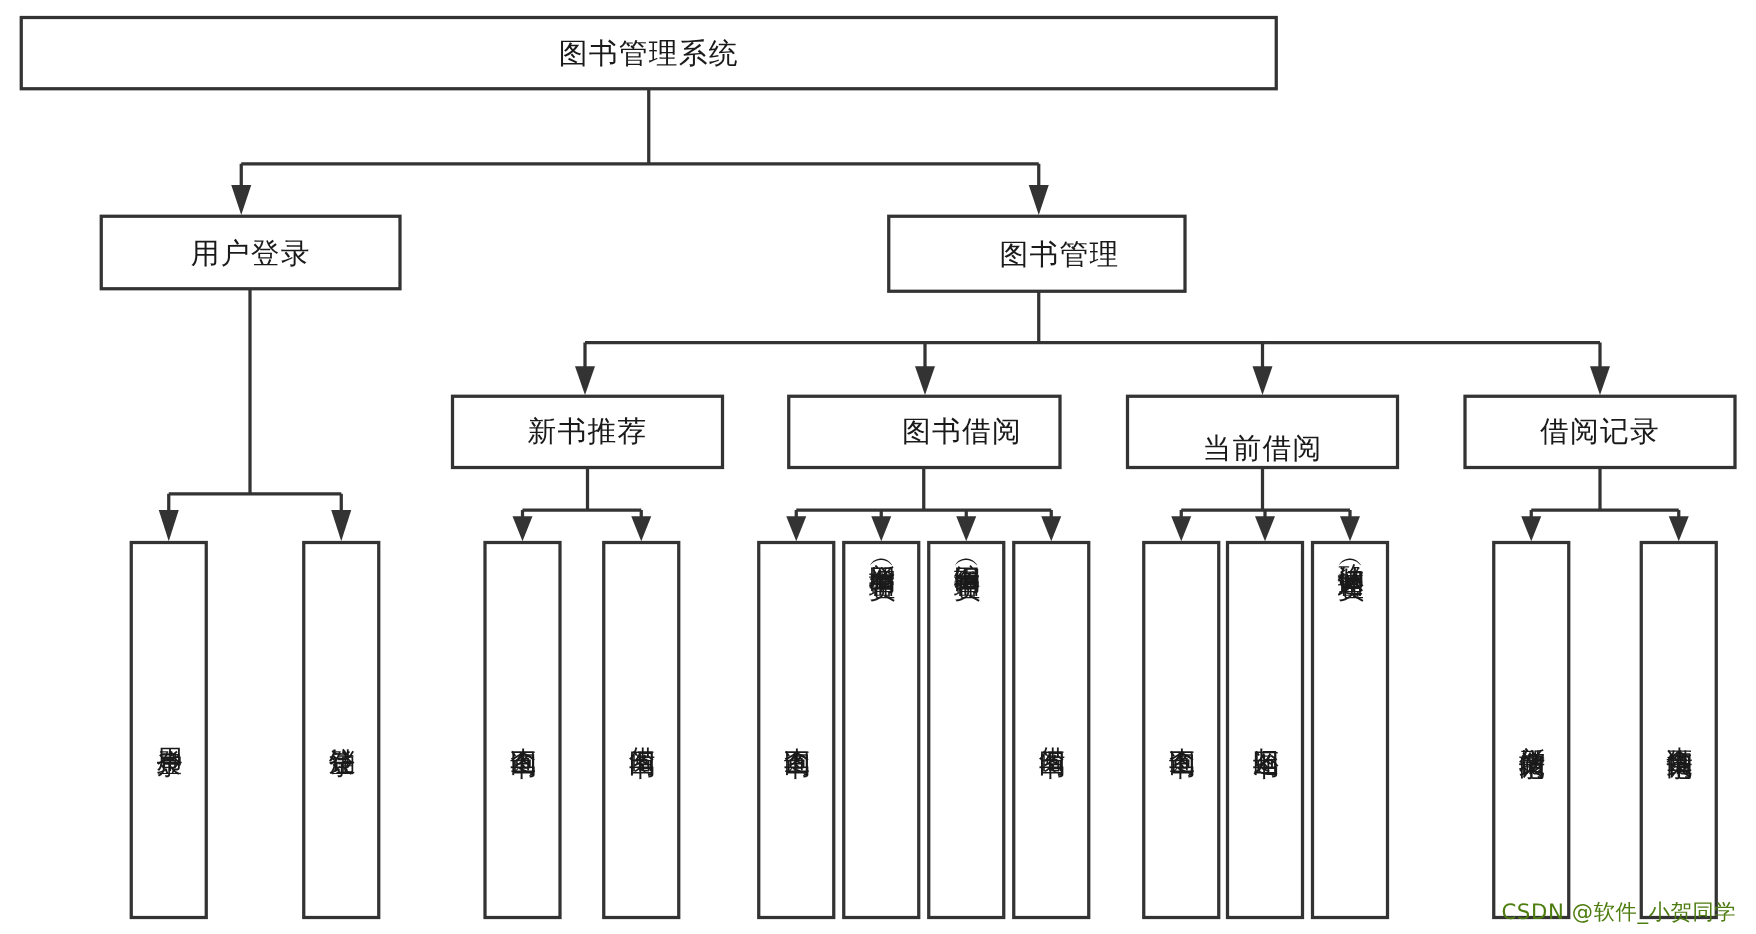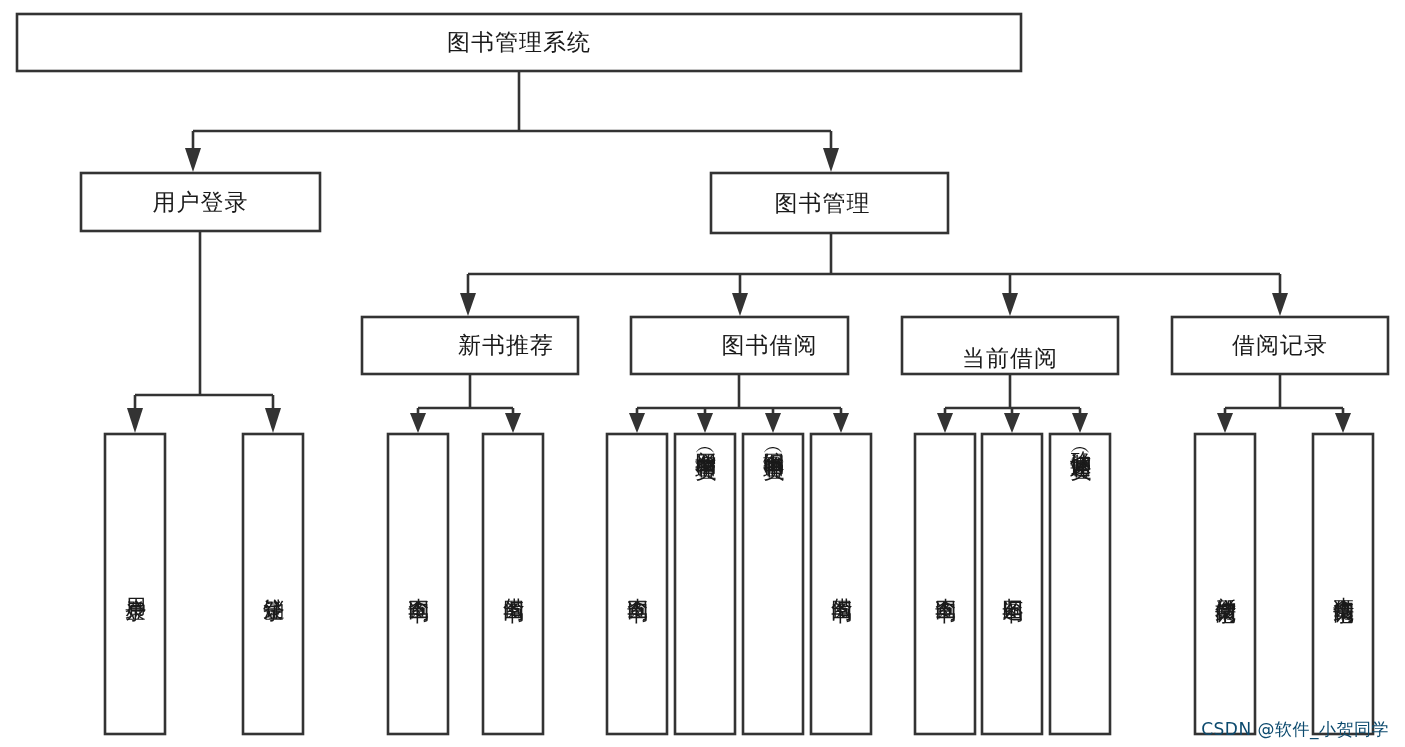--- a/index.html
+++ b/index.html
@@ -71,21 +71,21 @@
     color: #1a1a1a;
     letter-spacing: 1px;
     white-space: nowrap;
   }
   .watermark {
     position: absolute;
     right: 16px;
     bottom: 6px;
     font-family: "DejaVu Sans", "Liberation Sans", sans-serif;
     font-size: 17px;
-    color: #0c4a6e;
+    color: #4d7c0f;
     letter-spacing: 0.5px;
     white-space: nowrap;
     pointer-events: none;
   }
 </style>
 </head>
 <body>
 
 <div id="diagram-root">
 
@@ -194,25 +194,25 @@
   </svg>
 
   <div class="hlabel-wrap" style="left:17px; top:14px; width:1004px; height:57px;">
     <span class="hlabel-text">图书管理系统</span>
   </div>
 
   <div class="hlabel-wrap" style="left:81px; top:173px; width:239px; height:58px;">
     <span class="hlabel-text">用户登录</span>
   </div>
 
-  <div class="hlabel-wrap" style="left:686px; top:173px; width:273px; height:60px;">
+  <div class="hlabel-wrap" style="left:711px; top:173px; width:273px; height:60px;">
     <span class="hlabel-text">图书管理</span>
   </div>
 
-  <div class="hlabel-wrap" style="left:362px; top:317px; width:216px; height:57px;margin-left:36px;">
+  <div class="hlabel-wrap" style="left:362px; top:317px; width:216px; height:57px;">
     <span class="hlabel-text">新书推荐</span>
   </div>
 
   <div class="hlabel-wrap" style="left:631px; top:317px; width:217px; height:57px;margin-left:30px;">
     <span class="hlabel-text">图书借阅</span>
   </div>
 
   <div class="hlabel-wrap" style="left:902px; top:317px; width:216px; height:57px;align-items:flex-end;">
     <span class="hlabel-text">当前借阅</span>
   </div>

